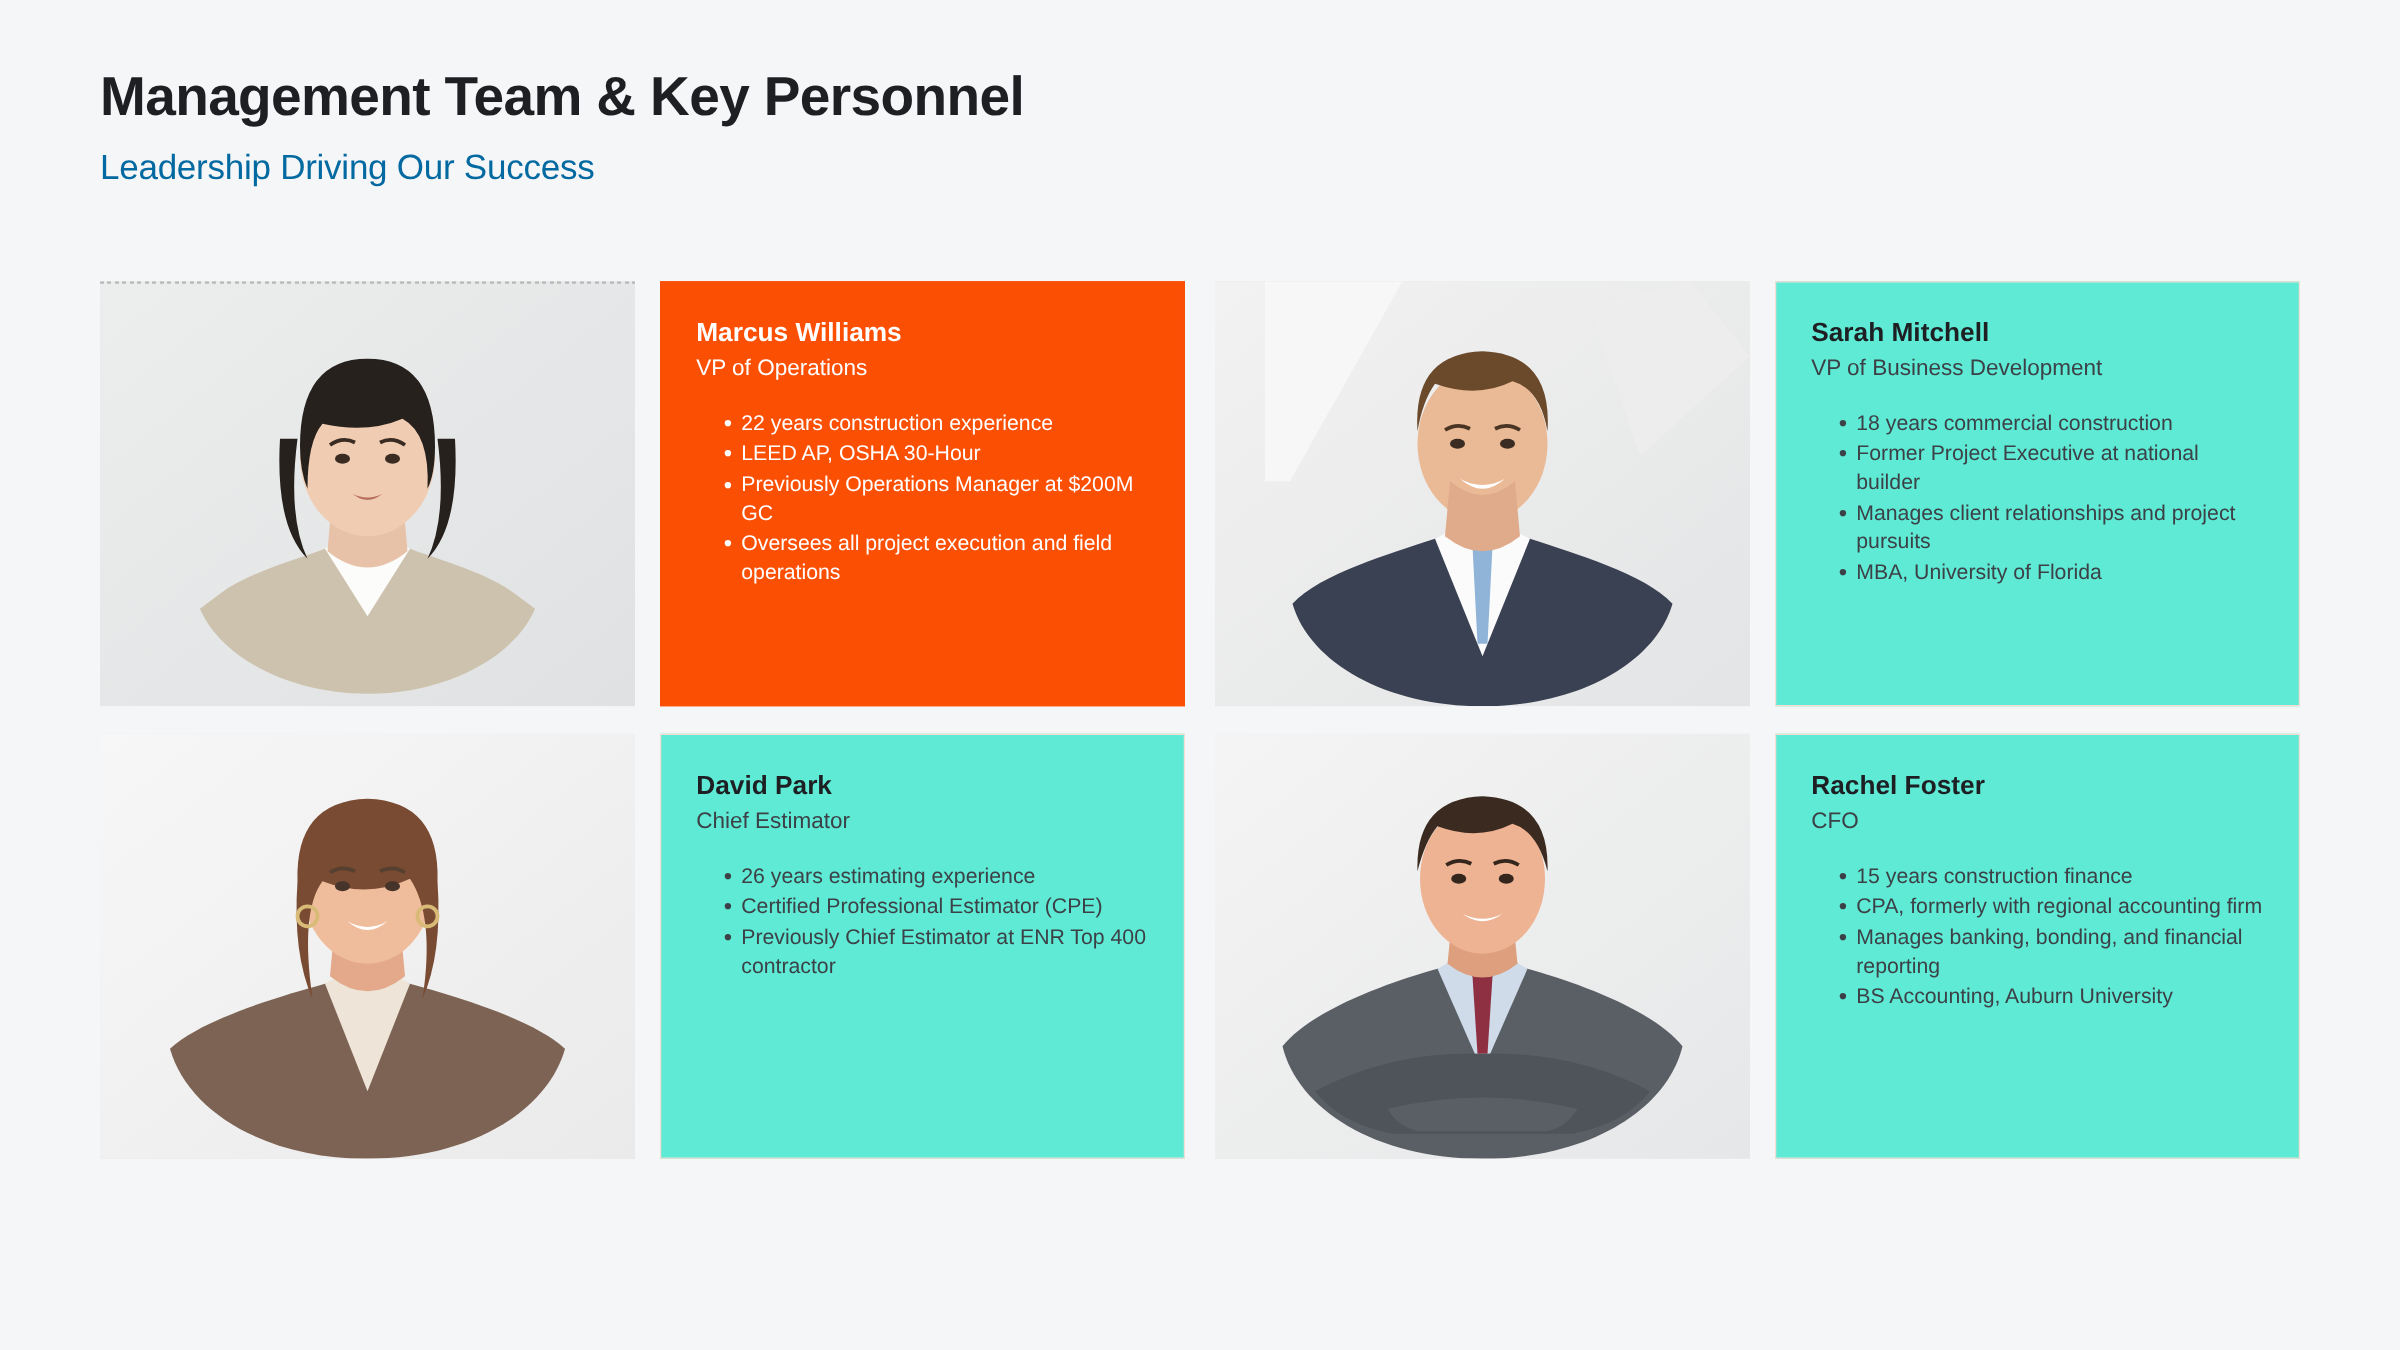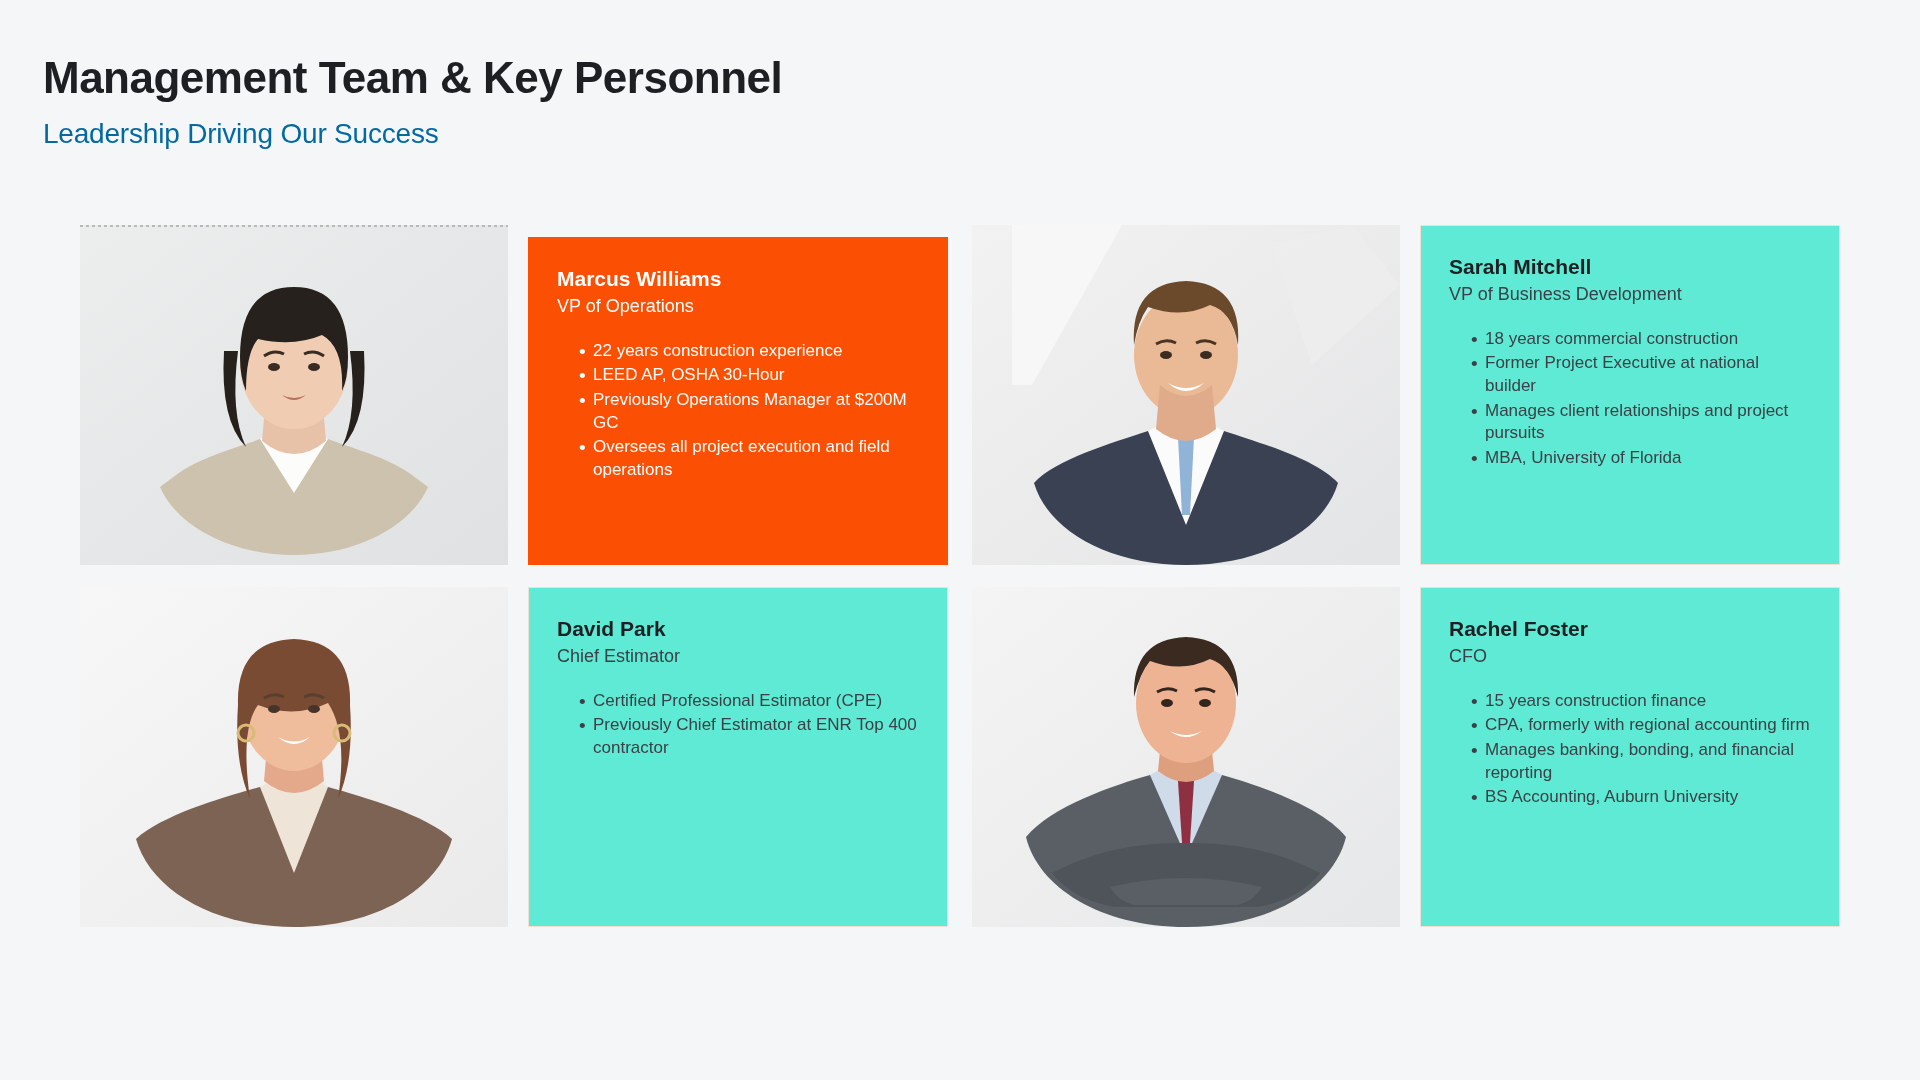--- a/index.html
+++ b/index.html
@@ -8,21 +8,21 @@
     height: 1080px;
     background: #f5f6f7;
     font-family: "Liberation Sans", sans-serif;
     overflow: hidden;
   }
   .slide {
     position: relative;
     width: 1920px;
     height: 1080px;
     background: #f5f6f7;
-    padding: 48px 43px;
+    padding: 48px 80px;
   }
   .page-title {
     font-size: 44px;
     font-weight: bold;
     color: #1d1f23;
     letter-spacing: -0.5px;
     line-height: 1.1;
     margin-top: 6px;
   }
   .page-subtitle {
@@ -62,21 +62,20 @@
   }
   .photo svg { display: block; width: 100%; height: 100%; }
   .info {
     background: #5eead4;
     border: 1px solid #f3ded3;
     padding: 28px 28px 28px 28px;
   }
   .info.highlight {
     background: #fb4f04;
     border: 1px solid #fb4f04;
-    margin-top: 12px;
   }
   .name {
     font-size: 21px;
     font-weight: bold;
     color: #1d1f23;
     line-height: 1.2;
   }
   .role {
     font-size: 18px;
     font-weight: normal;
@@ -215,20 +214,21 @@
           <path d="M224 110 q10 -5 20 1" stroke="#56402f" stroke-width="3" fill="none"></path>
           <path d="M198 150 q16 14 32 0 q-16 9 -32 0 Z" fill="#fff"></path>
           <circle cx="166" cy="146" r="8" fill="none" stroke="#d9bb78" stroke-width="3"></circle>
           <circle cx="262" cy="146" r="8" fill="none" stroke="#d9bb78" stroke-width="3"></circle>
         </svg>
       </div>
       <div class="info">
         <div class="name">David Park</div>
         <div class="role">Chief Estimator</div>
         <ul class="bullets">
+          <li>26 years estimating experience</li>
           <li>Certified Professional Estimator (CPE)</li>
           <li>Previously Chief Estimator at ENR Top 400 contractor</li>
         </ul>
       </div>
     </div>
 
     <div class="member">
       <div class="photo">
         <svg viewBox="0 0 428 340" preserveAspectRatio="xMidYMid slice">
           <defs>

